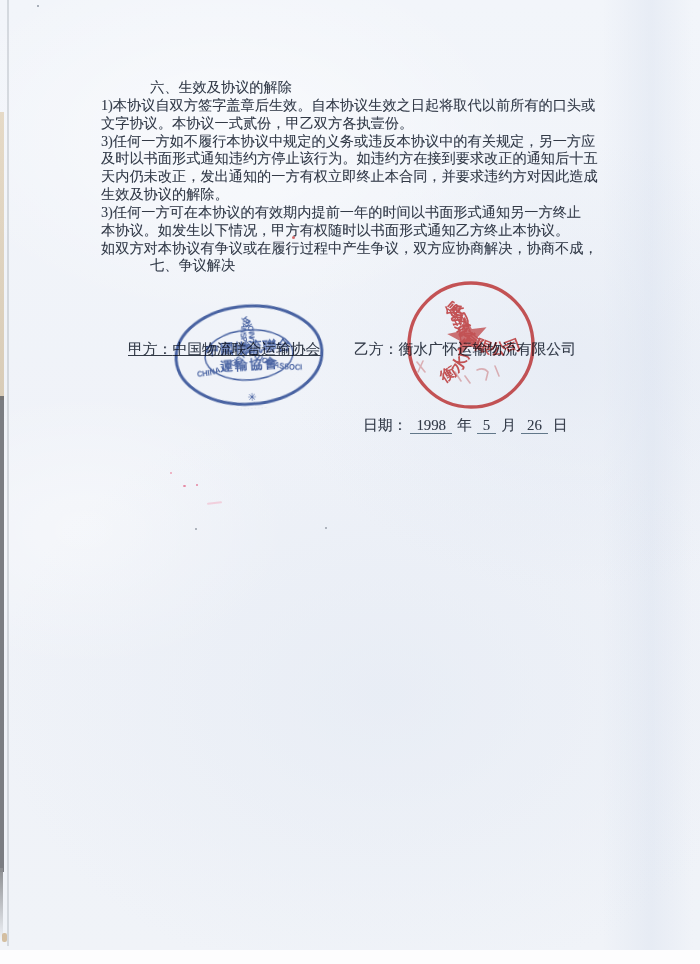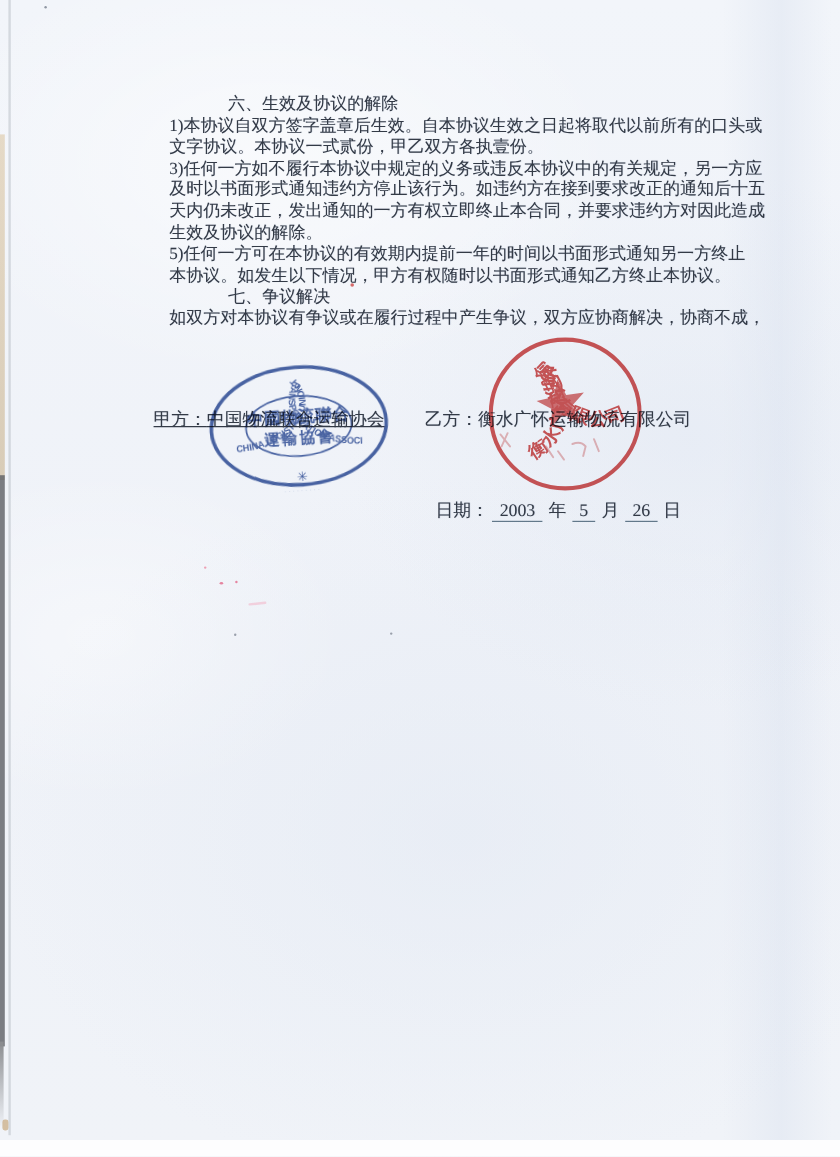--- a/index.html
+++ b/index.html
@@ -22,21 +22,21 @@
   .edge-fade{position:absolute;left:0;top:868px;width:3px;height:72px;background:linear-gradient(#8b8d90,rgba(139,141,144,0));}
   .bottom-strip{position:absolute;left:0;top:950px;width:700px;height:14px;background:#fdfdfe;}
   .speck{position:absolute;border-radius:50%;}
 
   
   .doc-text{
     position:absolute;left:101px;top:79px;width:525px;
     font-size:14.2px;line-height:17.85px;color:#333a46;
     text-shadow:.3px 0 .6px rgba(80,100,135,.35);
   }
-  .doc-line{white-space:nowrap;margin-left:40px;}
+  .doc-line{white-space:nowrap;}
   .doc-line.indent{padding-left:49px;}
 
   .sig{position:absolute;top:340px;font-size:14.8px;color:#333a46;white-space:nowrap;
        text-shadow:.3px 0 .6px rgba(80,100,135,.35);}
   .sig-a{left:128px;text-decoration:underline;}
   .sig-b{left:354px;text-align:right;}
 
   .date-line{position:absolute;left:363px;top:416px;font-size:14.8px;color:#333a46;white-space:nowrap;
              text-shadow:.3px 0 .6px rgba(80,100,135,.35);}
   .date-line .u{border-bottom:1.5px solid #62788a;padding:0 6px;margin:0 3px;}
@@ -61,35 +61,35 @@
   <div class="bottom-strip"></div>
 
   <div class="doc-text">
     <div class="doc-line indent">六、生效及协议的解除</div>
     <div class="doc-line">1)本协议自双方签字盖章后生效。自本协议生效之日起将取代以前所有的口头或</div>
     <div class="doc-line">文字协议。本协议一式贰份，甲乙双方各执壹份。</div>
     <div class="doc-line">3)任何一方如不履行本协议中规定的义务或违反本协议中的有关规定，另一方应</div>
     <div class="doc-line">及时以书面形式通知违约方停止该行为。如违约方在接到要求改正的通知后十五</div>
     <div class="doc-line">天内仍未改正，发出通知的一方有权立即终止本合同，并要求违约方对因此造成</div>
     <div class="doc-line">生效及协议的解除。</div>
-    <div class="doc-line">5)任何一方可在本协议的有效期内提前一年的时间以书面形式通知另一方终止</div>
+    <div class="doc-line">3)任何一方可在本协议的有效期内提前一年的时间以书面形式通知另一方终止</div>
     <div class="doc-line">本协议。如发生以下情况，甲方有权随时以书面形式通知乙方终止本协议。</div>
+    <div class="doc-line">如双方对本协议有争议或在履行过程中产生争议，双方应协商解决，协商不成，</div>
     <div class="doc-line indent">七、争议解决</div>
-    <div class="doc-line">如双方对本协议有争议或在履行过程中产生争议，双方应协商解决，协商不成，</div>
   </div>
 
   <div class="sig sig-a">
     <span>甲方：</span><span>中国物流联合运输协会</span>
   </div>
   <div class="sig sig-b">
     <span>乙方：</span><span>衡水广怀运输物流有限公司</span>
   </div>
 
   <div class="date-line">
-    <span>日期：</span><span class="u">2003</span><span class="unit">年</span><span class="u">5</span><span class="unit">月</span><span class="u">26</span><span class="unit">日</span>
+    <span>日期：</span><span class="u">1998</span><span class="unit">年</span><span class="u">5</span><span class="unit">月</span><span class="u">26</span><span class="unit">日</span>
   </div>
 
   <div class="stamp stamp-blue">
     <svg viewBox="-81 -59 162 118">
       <defs>
         <path id="blueBand" d="M -53 18.3 A 60 39 0 0 0 0 -39 A 60 39 0 0 0 53 18.3" fill="none"></path>
       </defs>
       <ellipse cx="0" cy="0" rx="73" ry="49" fill="none" stroke-width="3" stroke="#3d5a9e"></ellipse>
       <ellipse cx="0" cy="0" rx="44" ry="25" fill="none" stroke-width="1.4" stroke="#3d5a9e"></ellipse>
       <text class="ring-latin" font-size="8" fill="#3d5a9e">

